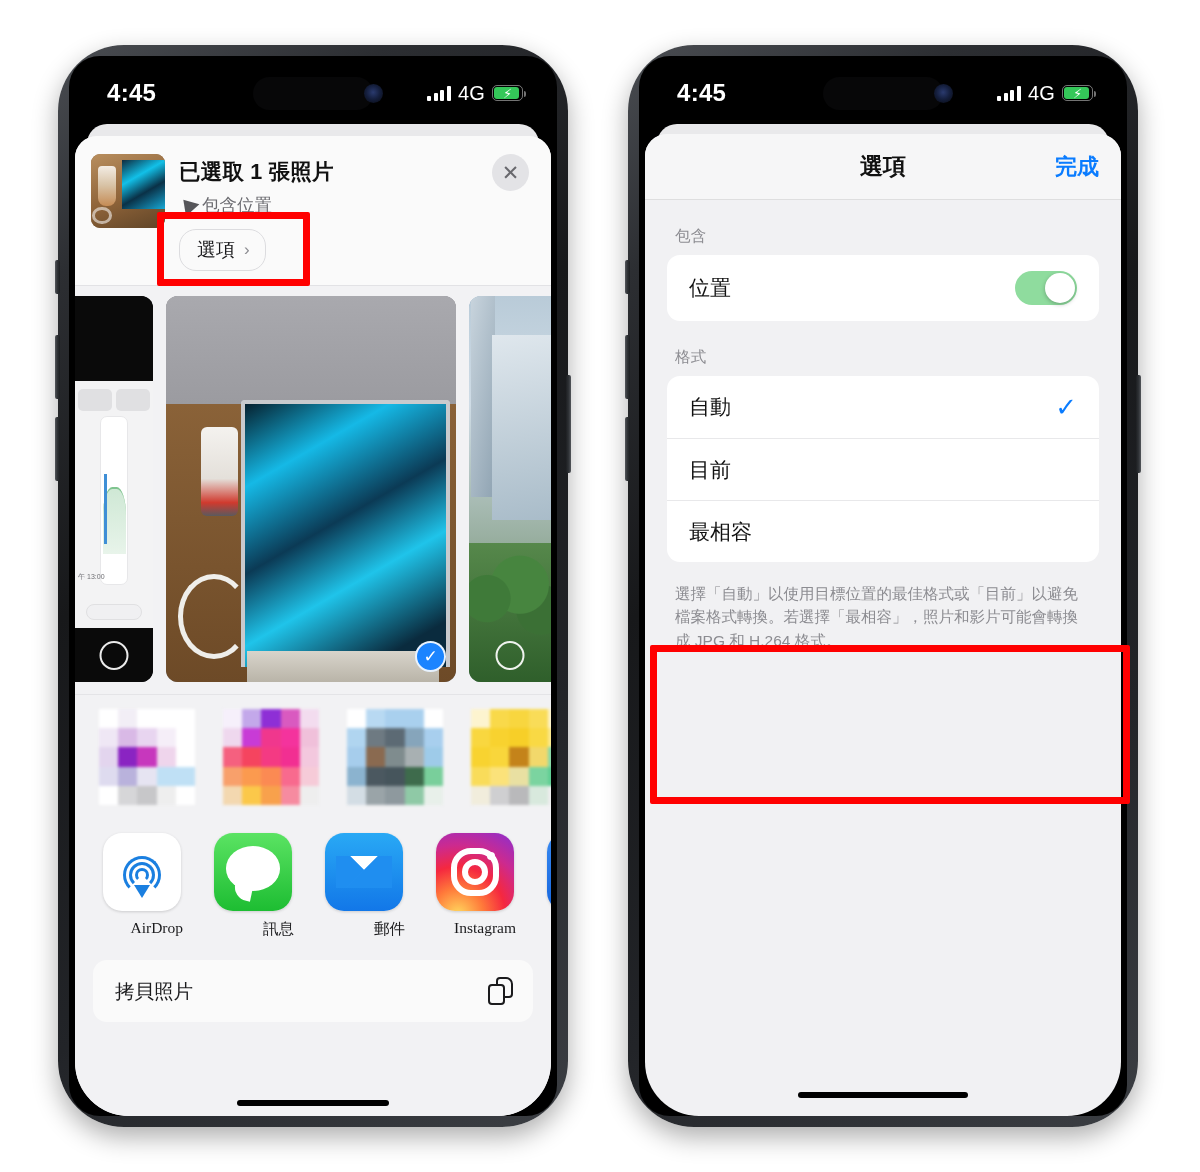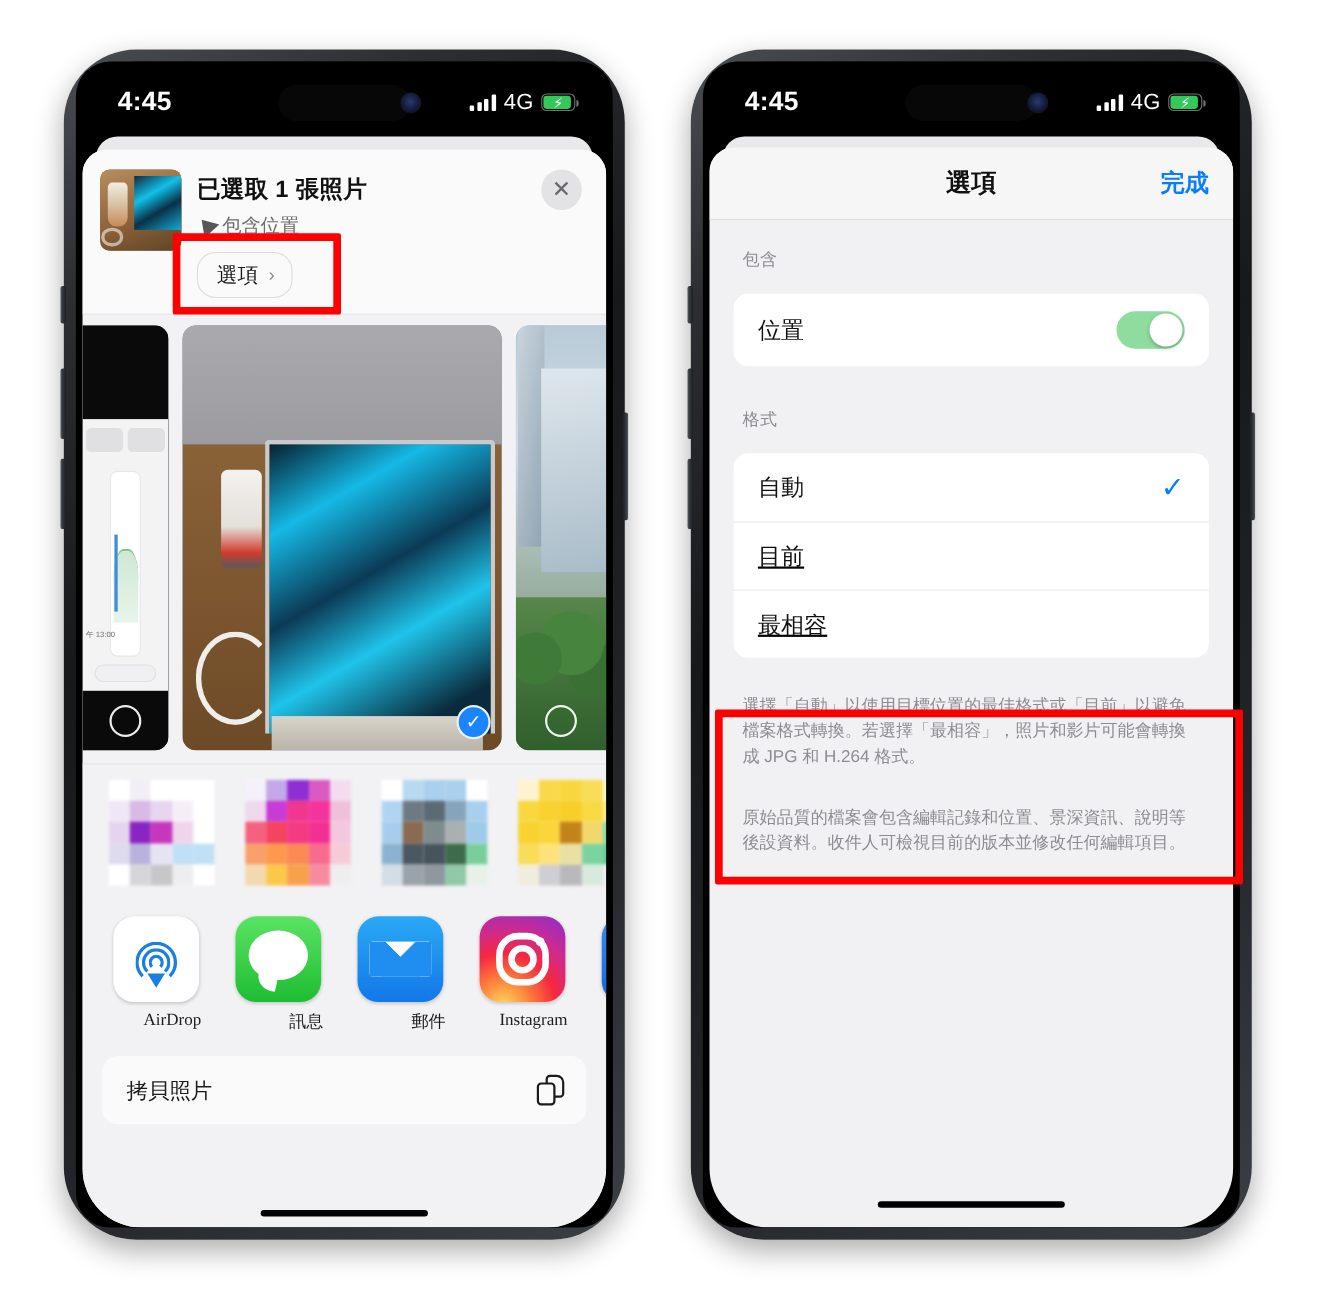--- a/index.html
+++ b/index.html
@@ -209,23 +209,23 @@
               border-radius: 20px 20px 0 0; }
   .opt-page { position:absolute; top: 78px; left: 6px; right: 6px; bottom: 0;
               background:#f1f1f3; border-radius: 22px 22px 54px 54px; overflow:hidden; }
   .nav { position:relative; height: 66px; background:#f6f6f7; display:flex; align-items:center;
          justify-content:center; border-bottom: 1px solid #dededf; }
   .nav-title { font-size: 23px; font-weight: 700; color:#111; }
   .nav-done { position:absolute; right: 22px; font-size: 22px; font-weight: 700; color:#0a7cff; }
 
   .sec-hdr { font-size: 15.5px; color:#8c8c91; padding: 26px 30px 8px 30px; letter-spacing:.3px; }
   .sec-hdr.caps { font-size: 15px; letter-spacing:.6px; }
-  .card { margin: 12px 22px; background:#fff; border-radius: 13px; overflow:hidden; }
+  .card { margin: 0 22px; background:#fff; border-radius: 13px; overflow:hidden; }
   .row { display:flex; align-items:center; justify-content:space-between; padding: 16px 22px; min-height: 62px; }
-  .row + .row { border-top: 1px solid #e8e8ea; text-decoration: underline; }
+  .row + .row { border-top: 1px solid #e8e8ea; }
   .row-lb { font-size: 21px; color:#111; }
   .toggle { width: 62px; height: 34px; border-radius: 17px; position:relative; flex:none; }
   .toggle.on  { background:#34c759; }
   .toggle.soft{ background:#8fdc9e; }
   .toggle .knob { position:absolute; top: 2px; right: 2px; width: 30px; height: 30px; border-radius:50%;
                   background:#fff; box-shadow: 0 1.5px 4px rgba(0,0,0,.25); }
   .check { color:#0a7cff; font-size: 26px; font-weight: 700; line-height:1; }
   .foot { font-size: 15.5px; line-height: 1.5; color:#8c8c91; padding: 20px 30px 0 30px; }
 
   .hl-group { margin-top: 8px; padding-top: 4px; }
@@ -563,21 +563,20 @@
             <div class="row">
               <span class="row-lb">目前</span>
             </div>
             <div class="row">
               <span class="row-lb">最相容</span>
             </div>
           </div>
           <div class="foot">選擇「自動」以使用目標位置的最佳格式或「目前」以避免檔案格式轉換。若選擇「最相容」，照片和影片可能會轉換成 JPG 和 H.264 格式。</div>
 
           <div class="hl-group">
-            <div class="foot">原始品質的檔案會包含編輯記錄和位置、景深資訊、說明等後設資料。收件人可檢視目前的版本並修改任何編輯項目。</div>
           </div>
         </div>
 
         <div style="position:absolute;left:50%;transform:translateX(-50%);bottom:18px;width:170px;height:6px;border-radius:3px;background:#000;z-index:50;"></div>
       </div>
     </div>
   </div>
 
   <div class="redbox" style="left:650px; top:645px; width:480px; height:159px;"></div>
 

